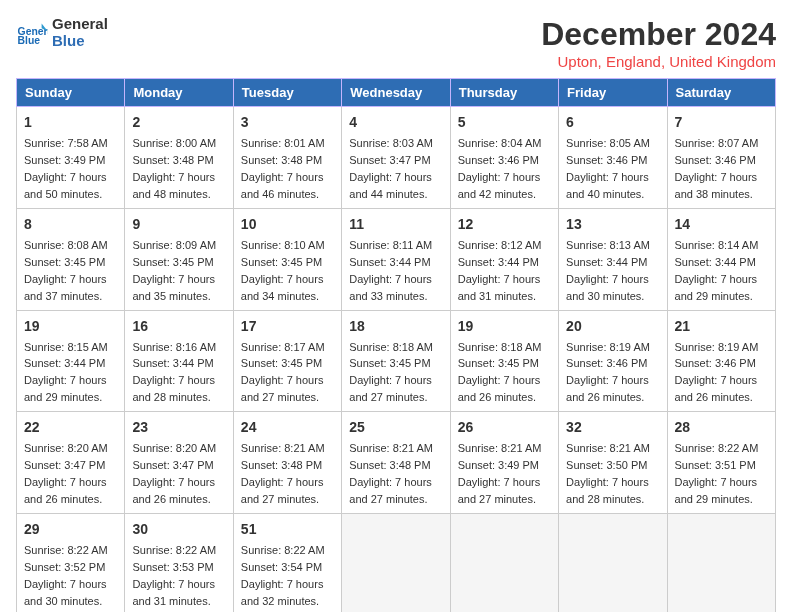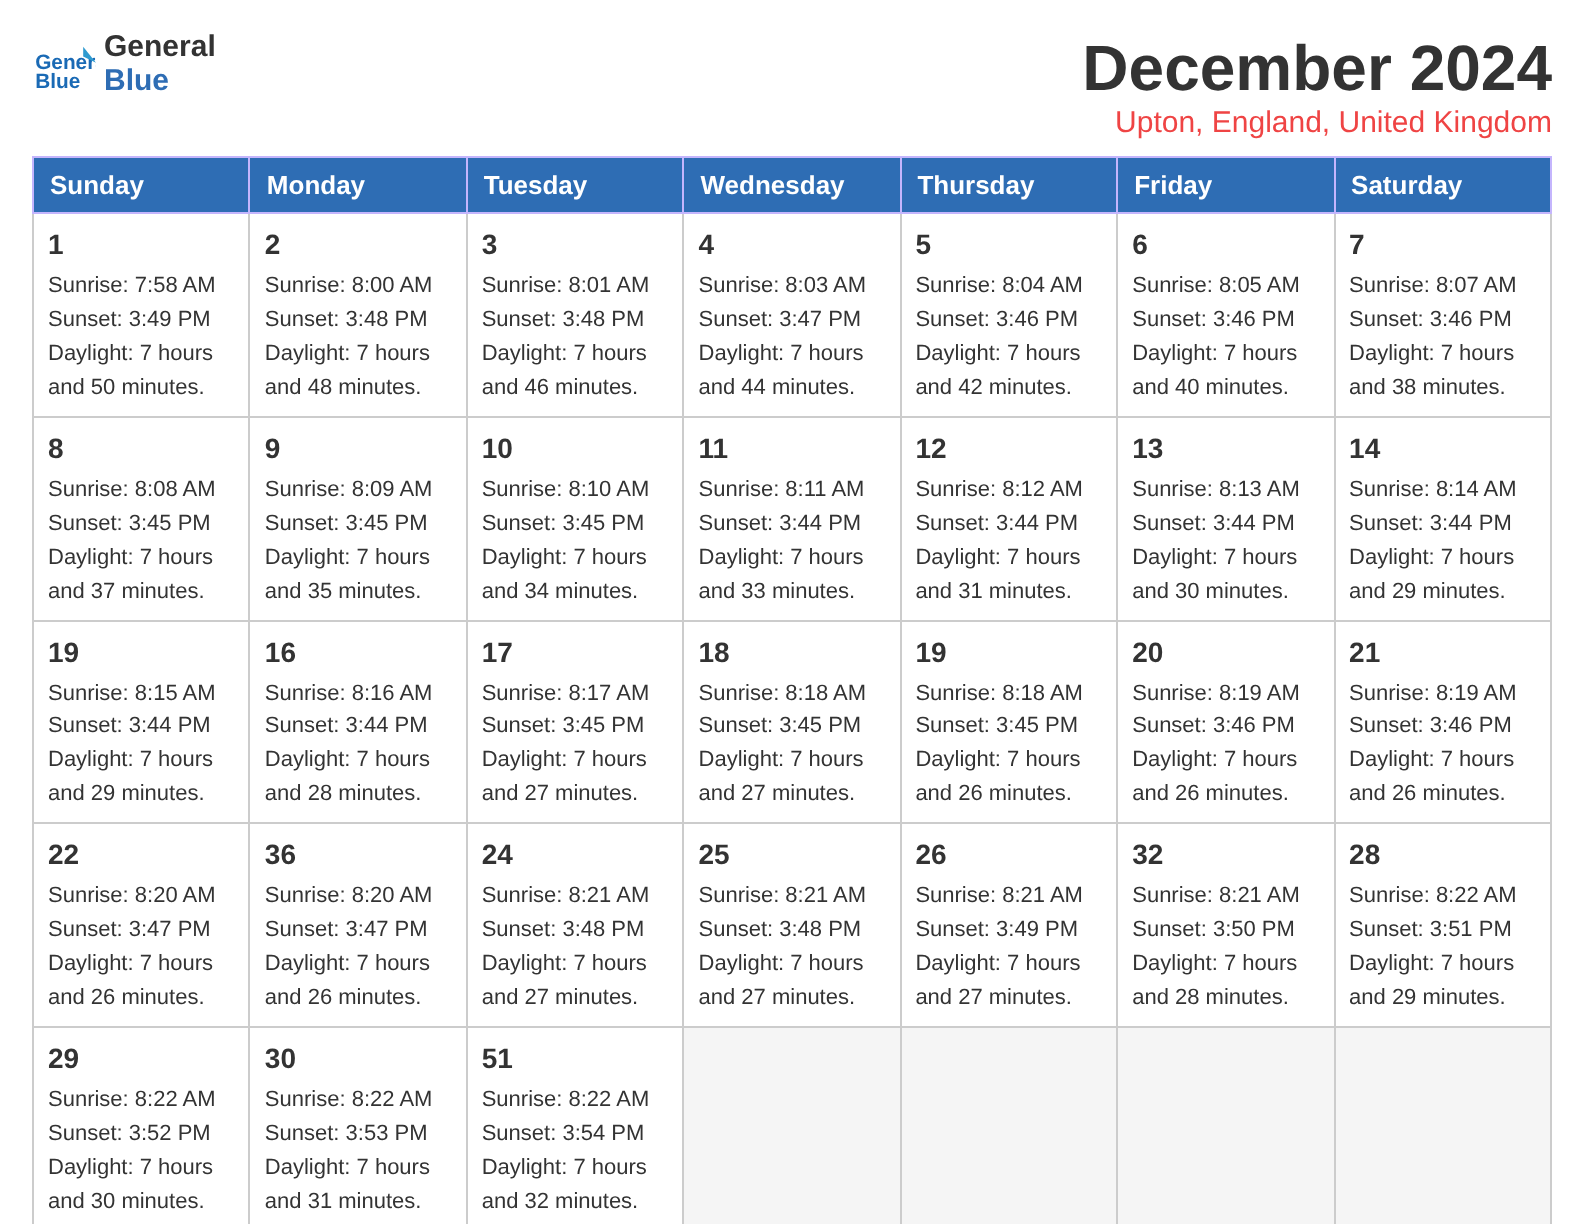--- a/index.html
+++ b/index.html
@@ -132,21 +132,21 @@
         <td><span class="day-number">19</span><span class="day-info">Sunrise: 8:15 AM<br>Sunset: 3:44 PM<br>Daylight: 7 hours and 29 minutes.</span></td>
         <td><span class="day-number">16</span><span class="day-info">Sunrise: 8:16 AM<br>Sunset: 3:44 PM<br>Daylight: 7 hours and 28 minutes.</span></td>
         <td><span class="day-number">17</span><span class="day-info">Sunrise: 8:17 AM<br>Sunset: 3:45 PM<br>Daylight: 7 hours and 27 minutes.</span></td>
         <td><span class="day-number">18</span><span class="day-info">Sunrise: 8:18 AM<br>Sunset: 3:45 PM<br>Daylight: 7 hours and 27 minutes.</span></td>
         <td><span class="day-number">19</span><span class="day-info">Sunrise: 8:18 AM<br>Sunset: 3:45 PM<br>Daylight: 7 hours and 26 minutes.</span></td>
         <td><span class="day-number">20</span><span class="day-info">Sunrise: 8:19 AM<br>Sunset: 3:46 PM<br>Daylight: 7 hours and 26 minutes.</span></td>
         <td><span class="day-number">21</span><span class="day-info">Sunrise: 8:19 AM<br>Sunset: 3:46 PM<br>Daylight: 7 hours and 26 minutes.</span></td>
       </tr>
       <tr>
         <td><span class="day-number">22</span><span class="day-info">Sunrise: 8:20 AM<br>Sunset: 3:47 PM<br>Daylight: 7 hours and 26 minutes.</span></td>
-        <td><span class="day-number">36</span><span class="day-info">Sunrise: 8:20 AM<br>Sunset: 3:47 PM<br>Daylight: 7 hours and 26 minutes.</span></td>
+        <td><span class="day-number">23</span><span class="day-info">Sunrise: 8:20 AM<br>Sunset: 3:47 PM<br>Daylight: 7 hours and 26 minutes.</span></td>
         <td><span class="day-number">24</span><span class="day-info">Sunrise: 8:21 AM<br>Sunset: 3:48 PM<br>Daylight: 7 hours and 27 minutes.</span></td>
         <td><span class="day-number">25</span><span class="day-info">Sunrise: 8:21 AM<br>Sunset: 3:48 PM<br>Daylight: 7 hours and 27 minutes.</span></td>
         <td><span class="day-number">26</span><span class="day-info">Sunrise: 8:21 AM<br>Sunset: 3:49 PM<br>Daylight: 7 hours and 27 minutes.</span></td>
         <td><span class="day-number">32</span><span class="day-info">Sunrise: 8:21 AM<br>Sunset: 3:50 PM<br>Daylight: 7 hours and 28 minutes.</span></td>
         <td><span class="day-number">28</span><span class="day-info">Sunrise: 8:22 AM<br>Sunset: 3:51 PM<br>Daylight: 7 hours and 29 minutes.</span></td>
       </tr>
       <tr>
         <td><span class="day-number">29</span><span class="day-info">Sunrise: 8:22 AM<br>Sunset: 3:52 PM<br>Daylight: 7 hours and 30 minutes.</span></td>
         <td><span class="day-number">30</span><span class="day-info">Sunrise: 8:22 AM<br>Sunset: 3:53 PM<br>Daylight: 7 hours and 31 minutes.</span></td>
         <td><span class="day-number">51</span><span class="day-info">Sunrise: 8:22 AM<br>Sunset: 3:54 PM<br>Daylight: 7 hours and 32 minutes.</span></td>

